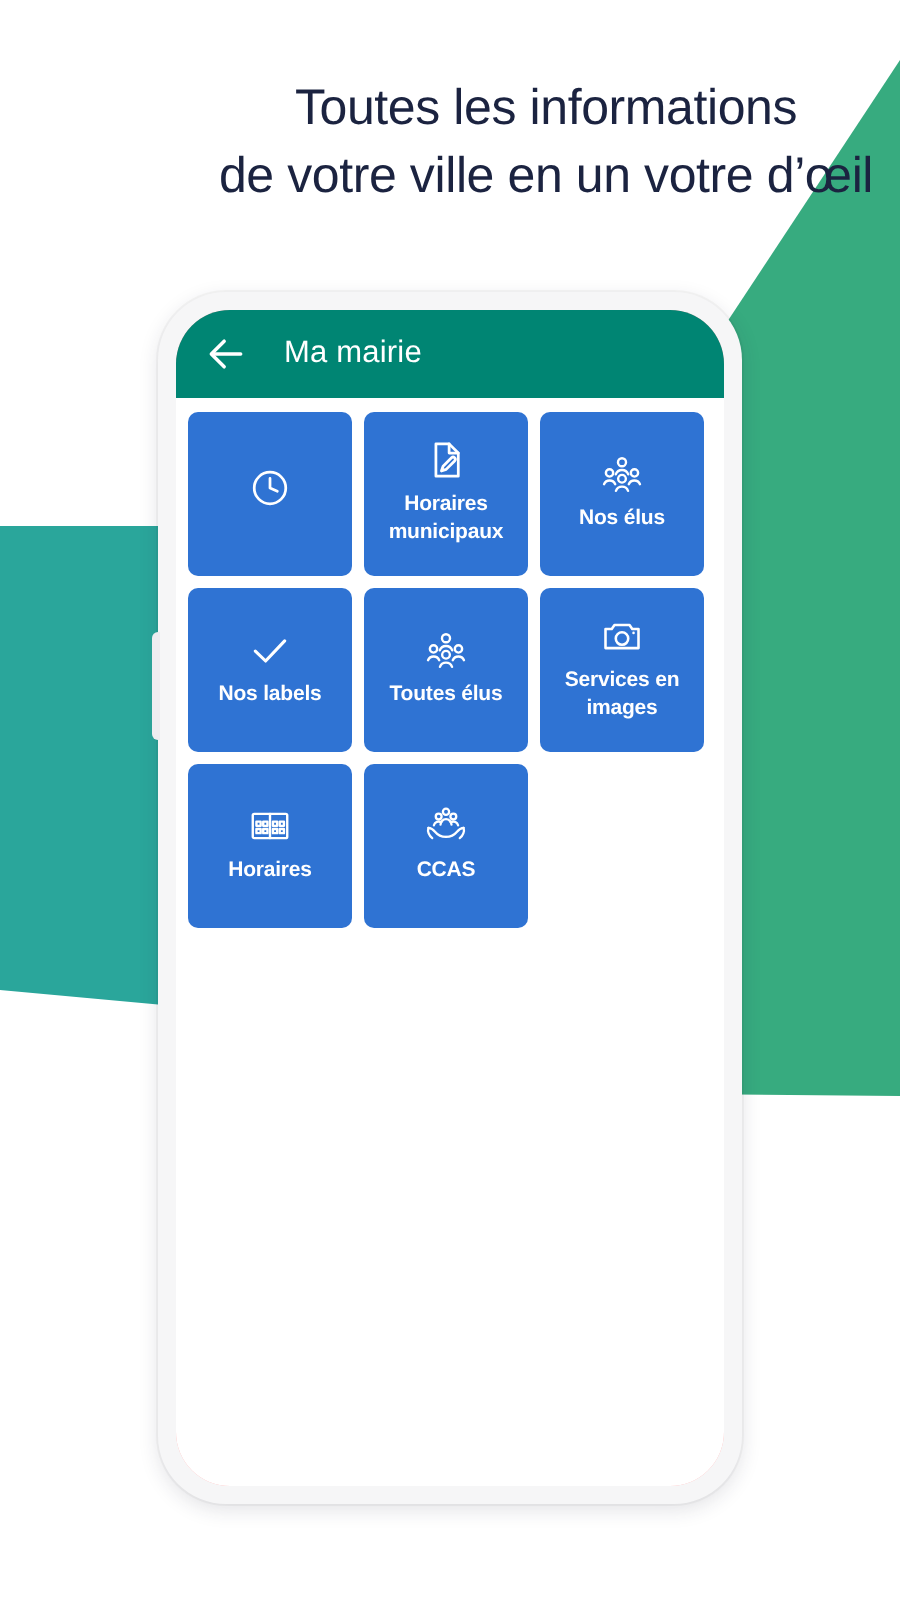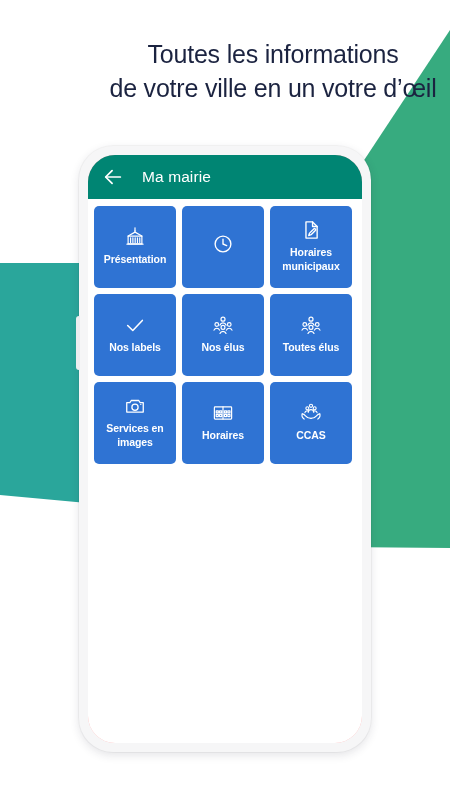--- a/index.html
+++ b/index.html
@@ -161,71 +161,56 @@
     <div class="appbar">
       <svg class="back-icon" viewBox="0 0 24 24" fill="none" stroke="#ffffff" stroke-width="1.9" stroke-linecap="round" stroke-linejoin="round">
         <line x1="20" y1="12" x2="4.5" y2="12"></line>
         <polyline points="11,5 4,12 11,19"></polyline>
       </svg>
       <span class="appbar-title">Ma mairie</span>
     </div>
 
     <div class="grid">
 
-      <div class="tile">
-        <svg class="tile-icon" viewBox="0 0 24 24" fill="none" stroke="#ffffff" stroke-width="1.3" stroke-linecap="round" stroke-linejoin="round">
-          <line x1="12" y1="2" x2="12" y2="5"></line>
-          <circle cx="12" cy="5.6" r="0.9" fill="#ffffff" stroke="none"></circle>
-          <polyline points="4.5,11 12,6.7 19.5,11"></polyline>
-          <rect x="4.5" y="11" width="15" height="8.5"></rect>
-          <line x1="3.2" y1="19.8" x2="20.8" y2="19.8"></line>
-          <line x1="7.2" y1="12.8" x2="7.2" y2="18"></line>
-          <line x1="9.7" y1="12.8" x2="9.7" y2="18"></line>
-          <line x1="12.2" y1="12.8" x2="12.2" y2="18"></line>
-          <line x1="14.7" y1="12.8" x2="14.7" y2="18"></line>
-          <line x1="17.2" y1="12.8" x2="17.2" y2="18"></line>
-        </svg>
-        <span class="tile-label">Présentation</span>
-      </div>
 
       <div class="tile">
         <svg class="tile-icon" viewBox="0 0 24 24" fill="none" stroke="#ffffff" stroke-width="1.5" stroke-linecap="round" stroke-linejoin="round">
           <circle cx="12" cy="12" r="8.6"></circle>
           <polyline points="12,6.8 12,12 16,13.8"></polyline>
         </svg>
       </div>
 
       <div class="tile">
         <svg class="tile-icon" viewBox="0 0 24 24" fill="none" stroke="#ffffff" stroke-width="1.5" stroke-linecap="round" stroke-linejoin="round">
           <path d="M6.5 3.2h7.2l5.0 5.0v12.6H6.5z"></path>
           <polyline points="13.7,3.2 13.7,8.2 18.7,8.2"></polyline>
           <path d="M15.0 10.8l-4.6 4.6-0.9 2.6 2.6-0.9 4.6-4.6a1.2 1.2 0 0 0-1.7-1.7z"></path>
         </svg>
         <span class="tile-label">Horaires municipaux</span>
-      </div>
-
-      <div class="tile">
-        <svg class="tile-icon" viewBox="0 0 24 24" fill="none" stroke="#ffffff" stroke-width="1.7" stroke-linecap="round" stroke-linejoin="round">
-          <polyline points="4,12.6 9.6,18 20,7"></polyline>
-        </svg>
-        <span class="tile-label">Nos labels</span>
       </div>
 
       <div class="tile">
         <svg class="tile-icon" viewBox="0 0 24 24" fill="none" stroke="#ffffff" stroke-width="1.3" stroke-linecap="round" stroke-linejoin="round">
           <circle cx="12" cy="5.6" r="2.2"></circle>
           <path d="M8.6 12.2a3.6 3.6 0 0 1 6.8 0"></path>
           <circle cx="5.2" cy="11.4" r="2.0"></circle>
           <path d="M2.2 17.6a3.3 3.3 0 0 1 6.1 0"></path>
           <circle cx="18.8" cy="11.4" r="2.0"></circle>
           <path d="M15.7 17.6a3.3 3.3 0 0 1 6.1 0"></path>
           <circle cx="12" cy="14.6" r="2.1"></circle>
           <path d="M8.7 21.2a3.5 3.5 0 0 1 6.6 0"></path>
         </svg>
         <span class="tile-label">Nos élus</span>
+      </div>
+
+      <div class="tile">
+        <svg class="tile-icon" viewBox="0 0 24 24" fill="none" stroke="#ffffff" stroke-width="1.7" stroke-linecap="round" stroke-linejoin="round">
+          <polyline points="4,12.6 9.6,18 20,7"></polyline>
+        </svg>
+        <span class="tile-label">Nos labels</span>
       </div>
 
 
       <div class="tile">
         <svg class="tile-icon" viewBox="0 0 24 24" fill="none" stroke="#ffffff" stroke-width="1.3" stroke-linecap="round" stroke-linejoin="round">
           <circle cx="12" cy="5.6" r="2.2"></circle>
           <path d="M8.6 12.2a3.6 3.6 0 0 1 6.8 0"></path>
           <circle cx="5.2" cy="11.4" r="2.0"></circle>
           <path d="M2.2 17.6a3.3 3.3 0 0 1 6.1 0"></path>
           <circle cx="18.8" cy="11.4" r="2.0"></circle>

